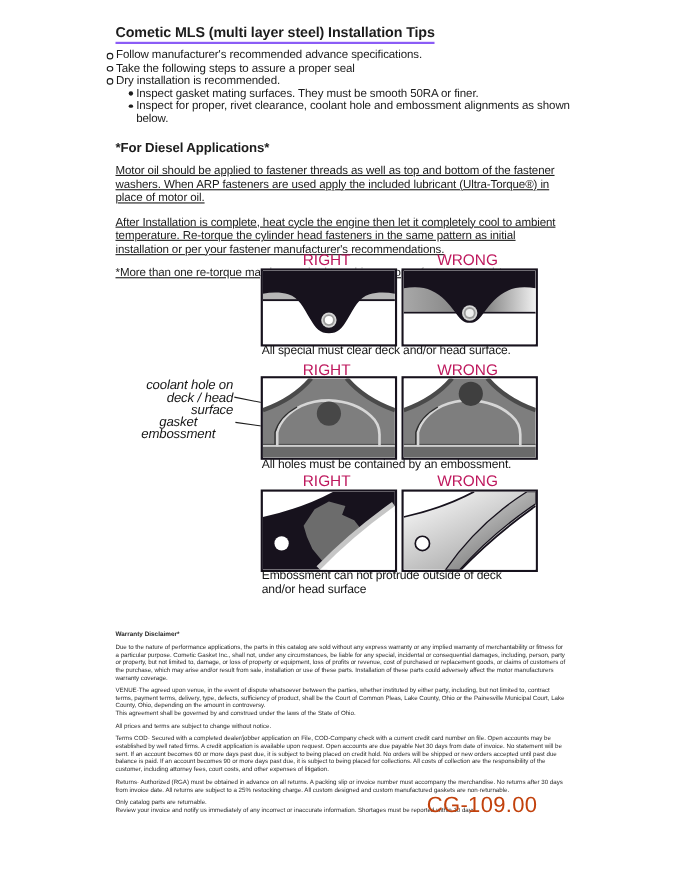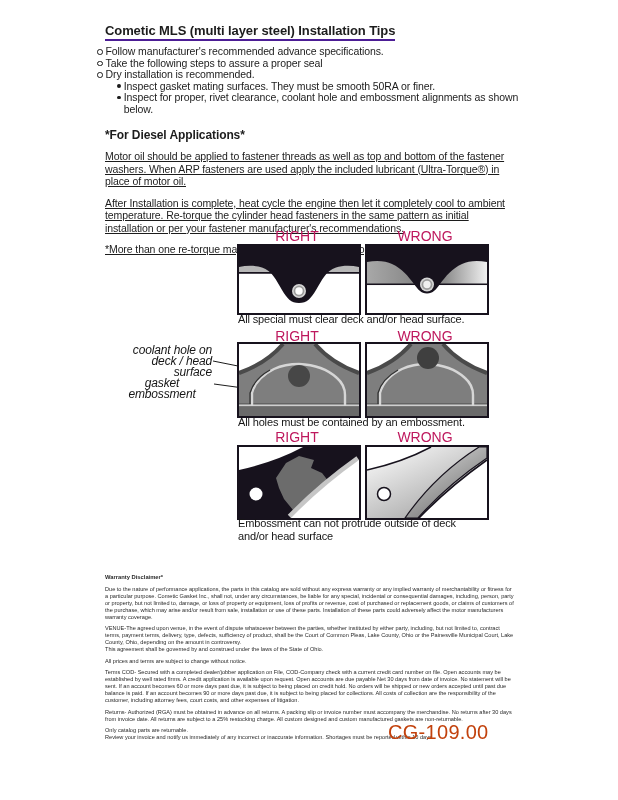--- a/index.html
+++ b/index.html
@@ -4,21 +4,21 @@
 <style>
   html,body{margin:0;padding:0;background:#fff;}
   .page{
     position:relative;width:618px;height:800px;background:#ffffff;overflow:hidden;
     font-family:"Liberation Sans","DejaVu Sans",sans-serif;color:#1c1c1c;
   }
   
   .top-text{position:absolute;left:97px;top:21px;width:432px;}
   .doc-title{
     display:inline-block;margin:0 0 0 8px;font-size:13px;font-weight:bold;
-    letter-spacing:-0.1px;border-bottom:2px solid #4c1d95;padding-bottom:1px;
+    letter-spacing:-0.1px;border-bottom:2px solid #8b5cf6;padding-bottom:1px;
   }
   .bullet-list{margin-top:5px;}
   .b-row{display:flex;align-items:flex-start;font-size:10.5px;line-height:11.5px;letter-spacing:-0.1px;}
   .b-marker{flex:none;width:3.5px;height:3.5px;border:1px solid #1c1c1c;border-radius:50%;margin:3px 3px 0 0;}
   .sub-list{margin-left:20px;}
   .sb-marker{flex:none;width:3.8px;height:3.8px;background:#1c1c1c;border-radius:50%;margin:3.5px 3px 0 0;}
   .diesel-heading{margin:13px 0 0 8px;font-size:12px;font-weight:bold;letter-spacing:-0.1px;}
   .para{margin:8px 0 0 8px;width:420px;font-size:10.5px;line-height:12.5px;letter-spacing:-0.1px;text-decoration:underline;}
   .para.p2{margin-top:9px;width:412px;}
   .para.p3{margin-top:9px;}

